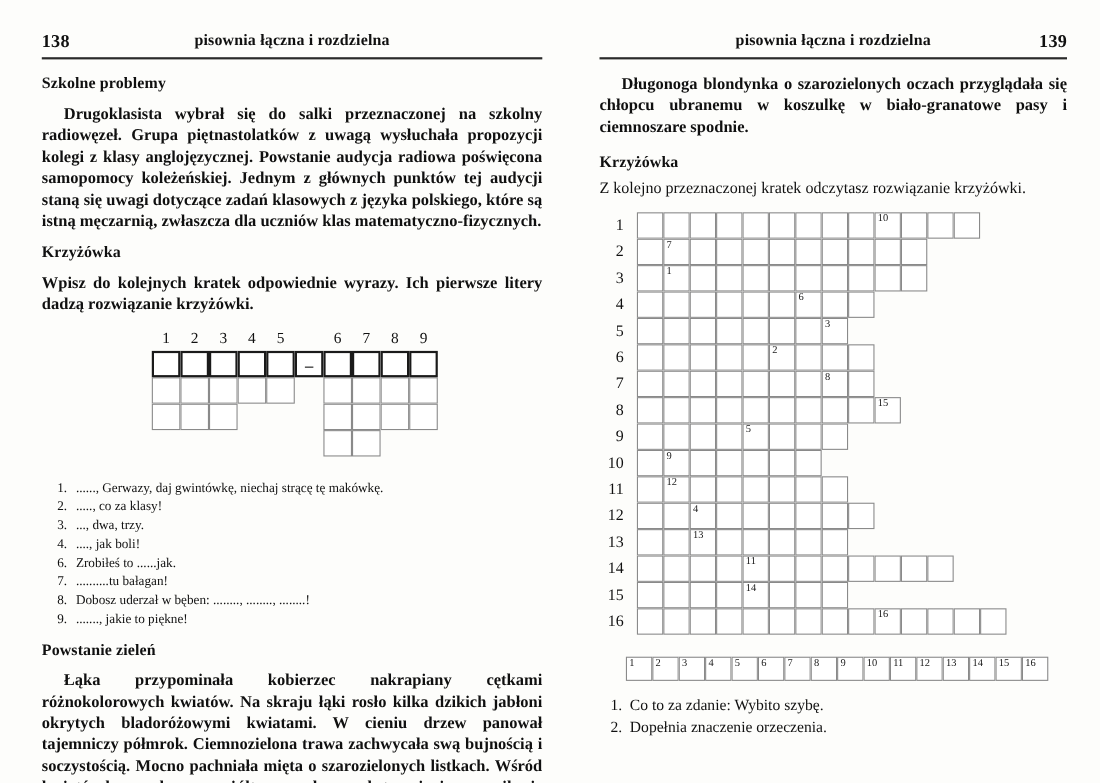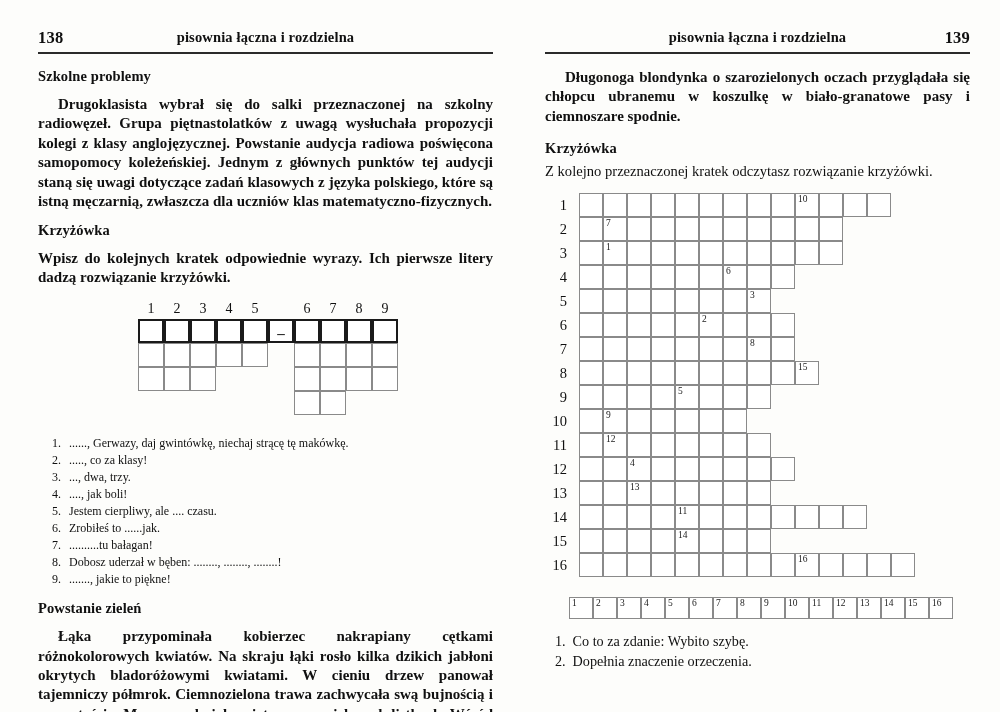--- a/index.html
+++ b/index.html
@@ -222,21 +222,20 @@
         <div class="cellbox cell-thin" style="left: 334px; top: 66px; width: 26px; height: 24px;"></div>
         <div class="cellbox cell-thin" style="left: 256px; top: 90px; width: 26px; height: 24px;"></div>
         <div class="cellbox cell-thin" style="left: 282px; top: 90px; width: 26px; height: 24px;"></div>
       </div>
 
     <ol class="clues" id="left-clues">
         <li><span class="n">1.</span><span> ......, Gerwazy, daj gwintówkę, niechaj strącę tę makówkę.</span></li>
         <li><span class="n">2.</span><span> ....., co za klasy!</span></li>
         <li><span class="n">3.</span><span> ..., dwa, trzy.</span></li>
         <li><span class="n">4.</span><span> ...., jak boli!</span></li>
-        <li><span class="n">5.</span><span> Jestem cierpliwy, ale .... czasu.</span></li>
         <li><span class="n">6.</span><span> Zrobiłeś to ......jak.</span></li>
         <li><span class="n">7.</span><span> ..........tu bałagan!</span></li>
         <li><span class="n">8.</span><span> Dobosz uderzał w bęben: ........, ........, ........!</span></li>
         <li><span class="n">9.</span><span> ......., jakie to piękne!</span></li>
       </ol>
 
     <h3 class="sec" style="margin-top:12px">Powstanie zieleń</h3>
     <p class="body indent">Łąka przypominała kobierzec nakrapiany cętkami różnokolorowych kwiatów. Na skraju łąki rosło kilka dzikich jabłoni okrytych bladoróżowymi kwiatami. W cieniu drzew panował tajemniczy półmrok. Ciemnozielona trawa zachwycała swą bujnością i soczystością. Mocno pachniała mięta o szarozielonych listkach. Wśród kwiatów brzęczały czarno-żółte pszczoły, a nad strumieniem unosiły się błękitnozielone ważki.</p>
   </div>
 

